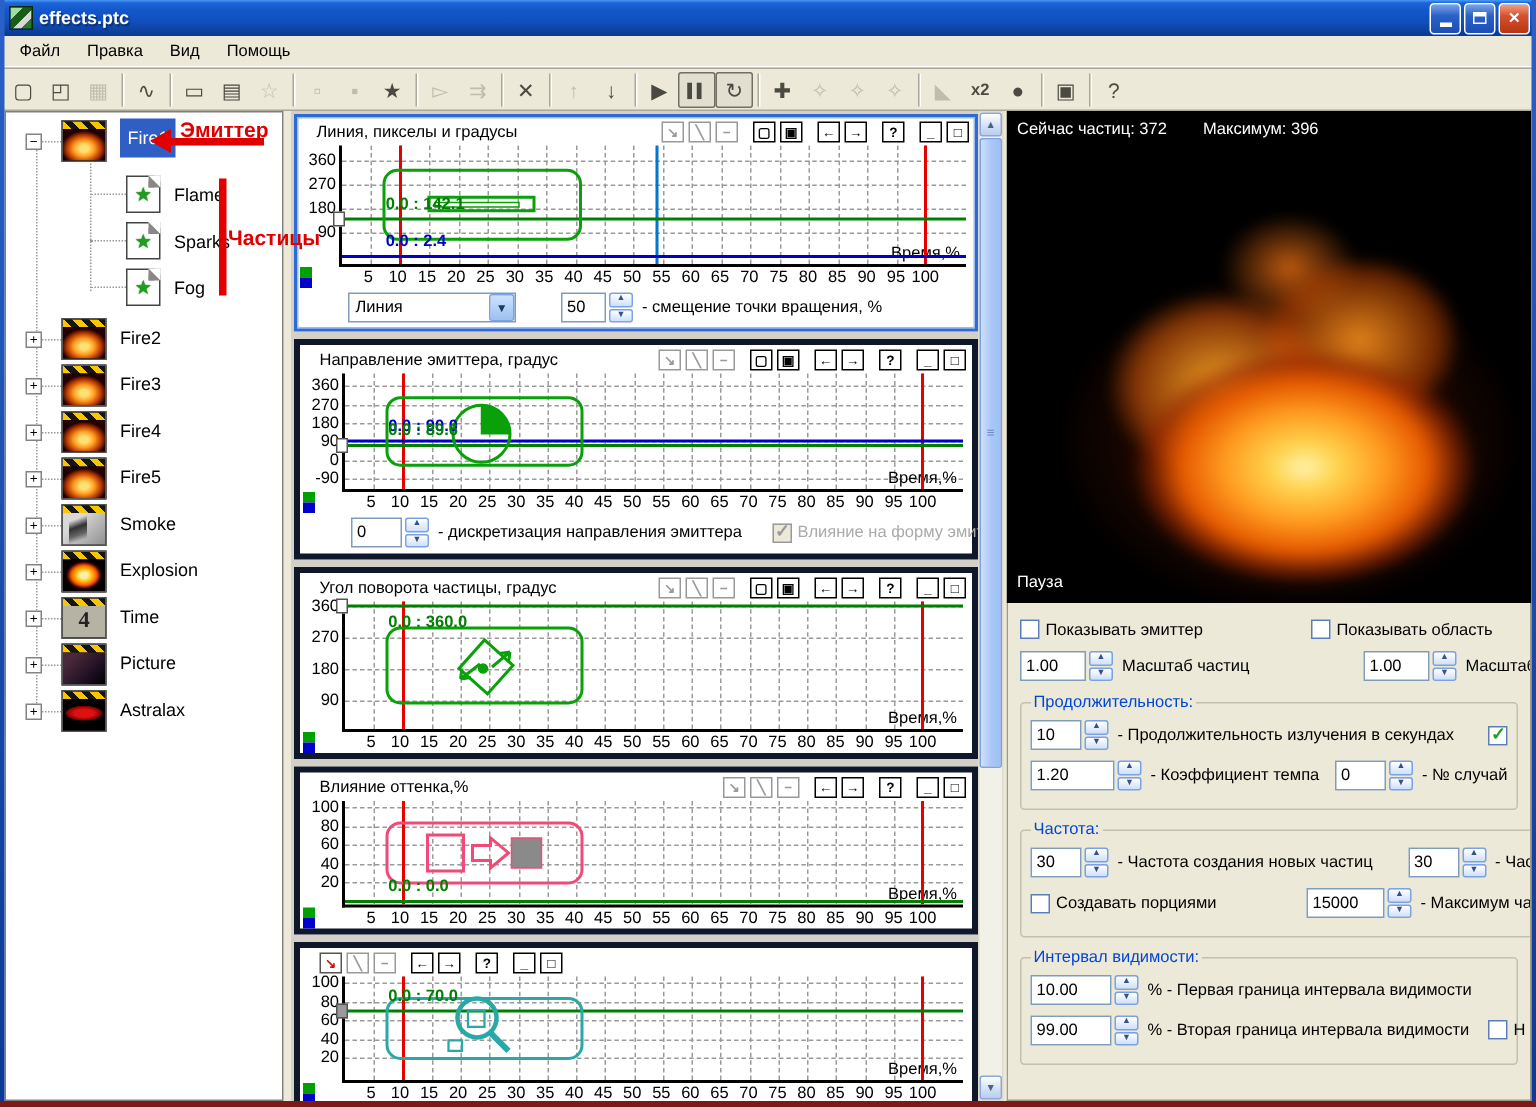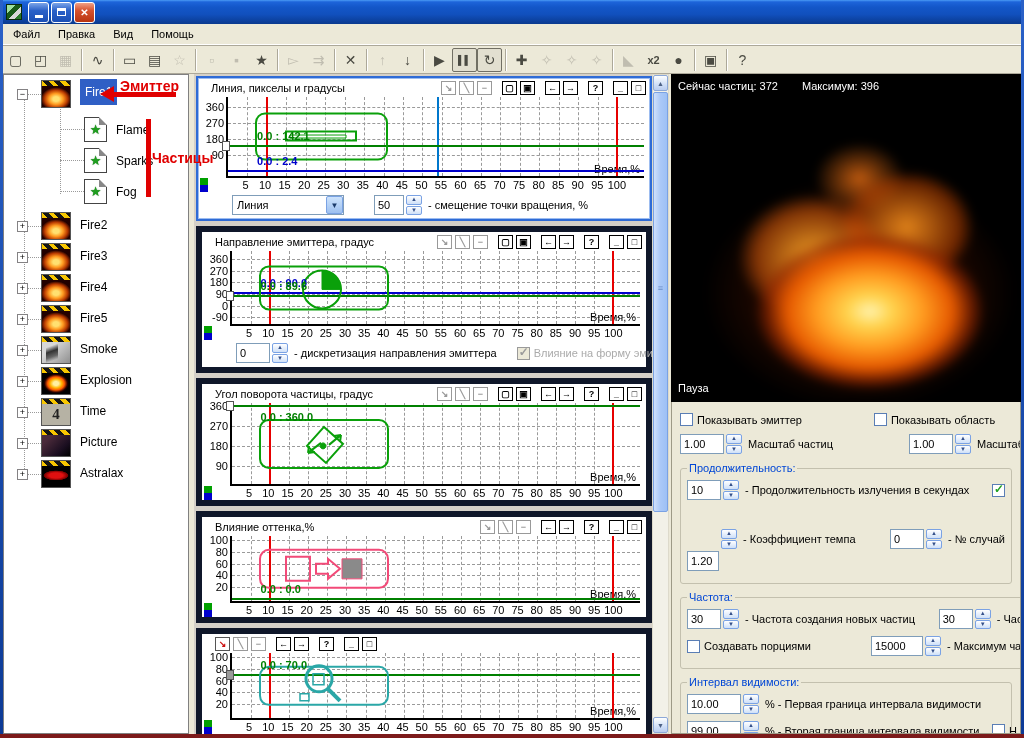--- a/index.html
+++ b/index.html
@@ -79,21 +79,21 @@
 
   
   #ann-emitter { position:absolute; left:120px; top:78px; color:#e00000; font:bold 14px "Liberation Sans",sans-serif; z-index:50; }
   #ann-arrow-bar { position:absolute; left:114px; top:92px; width:62px; height:5px; background:#e00000; z-index:50; }
   #ann-arrow-head { position:absolute; left:100px; top:86px; width:0; height:0; z-index:50;
     border:8px solid transparent; border-right:14px solid #e00000; border-left:none; }
   #ann-particles-bar { position:absolute; left:146px; top:119px; width:5px; height:78px; background:#e00000; z-index:50; }
   #ann-particles { position:absolute; left:152px; top:150px; color:#e00000; font:bold 14px "Liberation Sans",sans-serif; z-index:50; }
 
   
-  .chart-panel { position:relative; width:456px; background:#fff; border:6px solid #0f172a; margin-bottom:5px;
+  .chart-panel { position:relative; width:456px; background:#fff; border:4px solid #0f172a; margin-bottom:5px;
     display:flex; flex-direction:column; flex:none; }
   .chart-panel.active { border:2px solid #2E6BD6; box-shadow:0 0 0 1px #9cbcf0 inset; }
   .chart-header { height:19px; flex:none; display:flex; align-items:center; padding:1px 4px 0 13px; }
   .chart-title { font-size:11px; color:#000; flex:1; white-space:nowrap; }
   .mini-tb { display:flex; align-items:center; gap:3px; }
   .mini-btn { width:15px; height:14px; border:1px solid #000; font:bold 9px "Liberation Sans",sans-serif;
     display:flex; align-items:center; justify-content:center; color:#000; background:#fff; }
   .mini-btn.dim { border-color:#999; color:#999; }
   .mini-btn.red { color:#cc1111; border-color:#555; }
   .mini-btn.gap { margin-left:7px; }
@@ -159,20 +159,21 @@
   #sb-thumb { position:absolute; left:0; top:17px; width:15px; height:420px; border:1px solid #7AA2E4; border-radius:2px;
     background:linear-gradient(90deg,#cfe0fb,#aac8f7 50%,#9dc0f5); }
   #sb-thumb:after { content:"≡"; display:block; text-align:center; color:#7aa; margin-top:190px; font-size:9px; color:#6a8cc8; }
 </style>
 </head>
 <body>
 
 <div id="window">
   <div id="titlebar">
     <div id="app-icon"></div>
+    <div id="title-text">effects.ptc</div>
     <div class="tb-btn">
         <i class="glyph-min"></i>
       </div>
     <div class="tb-btn">
         <i class="glyph-restore"></i>
       </div>
     <div class="tb-btn close">✕</div>
   </div>
 
   <div id="menubar">
@@ -860,21 +861,21 @@
                 </div>
                 <div class="ctrl-label lbl">- Продолжительность излучения в секундах</div>
               </div>
               <div class="cb-item" style="margin-left: auto;">
                 <div class="xp-cb checked"></div>
               </div>
             </div>
             <div class="g-row">
               <div class="spin-item">
                 <div class="spin-item">
-                  <div class="xp-input" style="width: 32px; margin-top: 44px;">1.20</div>
+                  <div class="xp-input" style="width: 56px;">1.20</div>
                   <div class="updown">
                     <i>▲</i>
                     <i>▼</i>
                   </div>
                 </div>
                 <div class="ctrl-label lbl">- Коэффициент темпа</div>
               </div>
               <div class="spin-item" style="margin-left: auto;">
                 <div class="spin-item">
                   <div class="xp-input" style="width: 34px;">0</div>

